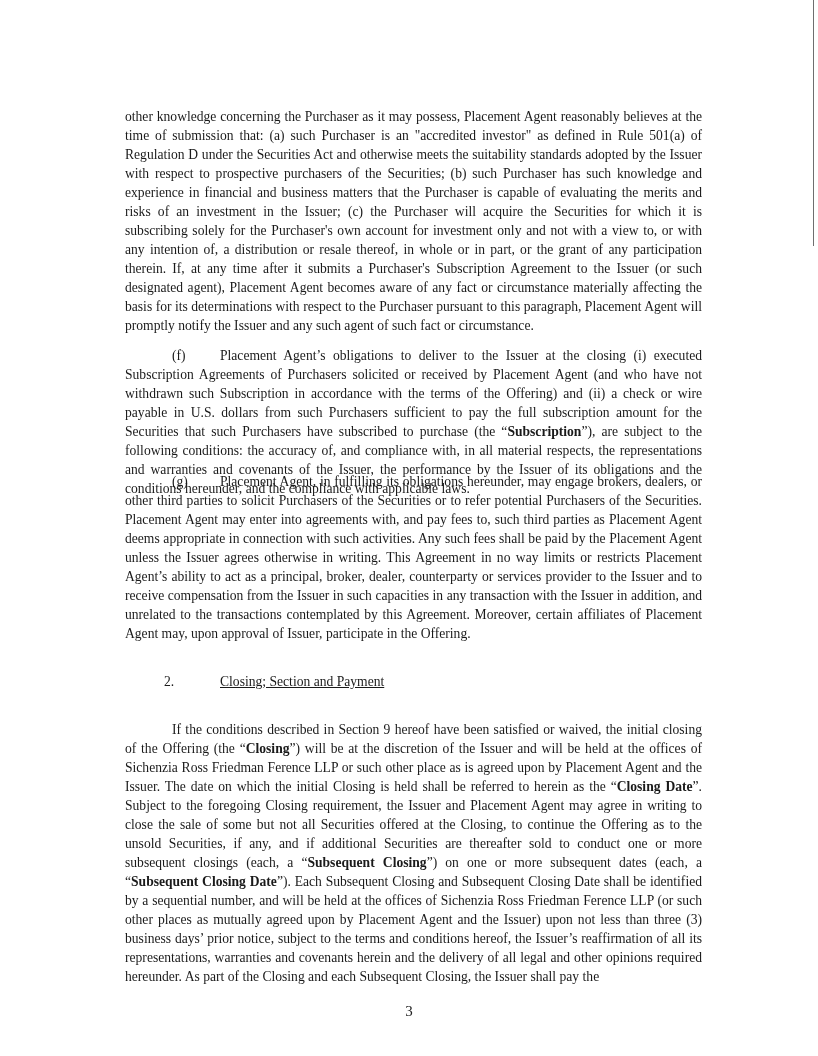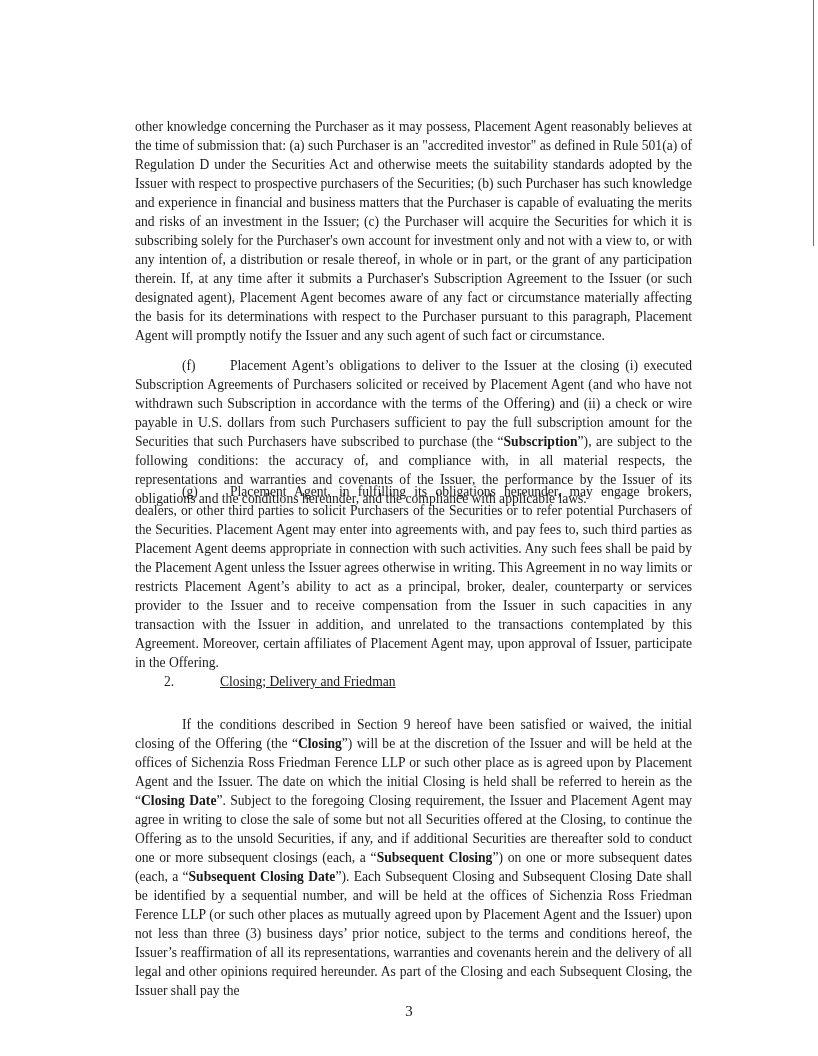--- a/index.html
+++ b/index.html
@@ -33,21 +33,21 @@
     .body-text {
       position: absolute;
       left: 117px;
       width: 593px;
       font-size: 13.6px;
       line-height: 19px;
       text-align: justify;
       text-align-last: left;
     }
     .body-text p {
-      margin: 18px;
+      margin: 8px;
       font-family: Liberation Serif, serif;
     }
     .indent {
       text-indent: 47px;
     }
     .sub-label {
       display: inline-block;
       text-indent: 0;
       width: 48px;
     }
@@ -88,21 +88,21 @@
 
   <div class="body-text" style="top:338px;">
     <p class="indent"><span class="sub-label">(f)</span><span>Placement Agent’s obligations to deliver to the Issuer at the closing (i) executed Subscription Agreements of Purchasers solicited or received by Placement Agent (and who have not withdrawn such Subscription in accordance with the terms of the Offering) and (ii) a check or wire payable in U.S. dollars from such Purchasers sufficient to pay the full subscription amount for the Securities that such Purchasers have subscribed to purchase (the “</span><span class="b">Subscription</span><span>”), are subject to the following conditions: the accuracy of, and compliance with, in all material respects, the representations and warranties and covenants of the Issuer, the performance by the Issuer of its obligations and the conditions hereunder, and the compliance with applicable laws.</span></p>
   </div>
 
   <div class="body-text" style="top:464px;">
     <p class="indent"><span class="sub-label">(g)</span><span>Placement Agent, in fulfilling its obligations hereunder, may engage brokers, dealers, or other third parties to solicit Purchasers of the Securities or to refer potential Purchasers of the Securities.  Placement Agent may enter into agreements with, and pay fees to, such third parties as Placement Agent deems appropriate in connection with such activities.  Any such fees shall be paid by the Placement Agent unless the Issuer agrees otherwise in writing.  This Agreement in no way limits or restricts Placement Agent’s ability to act as a principal, broker, dealer, counterparty or services provider to the Issuer and to receive compensation from the Issuer in such capacities in any transaction with the Issuer in addition, and unrelated to the transactions contemplated by this Agreement. Moreover, certain affiliates of Placement Agent may, upon approval of Issuer, participate in the Offering.</span></p>
   </div>
 
   <div class="heading">
-    <span class="num">2.</span><span class="title">Closing; Delivery and Friedman</span>
+    <span class="num">2.</span><span class="title">Closing; Section and Payment</span>
   </div>
 
-  <div class="body-text" style="top:697px;">
+  <div class="body-text" style="top:712px;">
     <p class="indent"><span>If the conditions described in Section 9 hereof have been satisfied or waived, the initial closing of the Offering (the “</span><span class="b">Closing</span><span>”) will be at the discretion of the Issuer and will be held at the offices of Sichenzia Ross Friedman Ference LLP or such other place as is agreed upon by Placement Agent and the Issuer.  The date on which the initial Closing is held shall be referred to herein as the “</span><span class="b">Closing Date</span><span>”.  Subject to the foregoing Closing requirement, the Issuer and Placement Agent may agree in writing to close the sale of some but not all Securities offered at the Closing, to continue the Offering as to the unsold Securities, if any, and if additional Securities are thereafter sold to conduct one or more subsequent closings (each, a “</span><span class="b">Subsequent Closing</span><span>”) on one or more subsequent dates (each, a “</span><span class="b">Subsequent Closing Date</span><span>”).  Each Subsequent Closing and Subsequent Closing Date shall be identified by a sequential number, and will be held at the offices of Sichenzia Ross Friedman Ference LLP (or such other places as mutually agreed upon by Placement Agent and the Issuer) upon not less than three (3) business days’ prior notice, subject to the terms and conditions hereof, the Issuer’s reaffirmation of all its representations, warranties and covenants herein and the delivery of all legal and other opinions required hereunder.  As part of the Closing and each Subsequent Closing, the Issuer shall pay the</span></p>
   </div>
 
   <div class="page-number">3</div>
 </div>
 
 </body></html>

